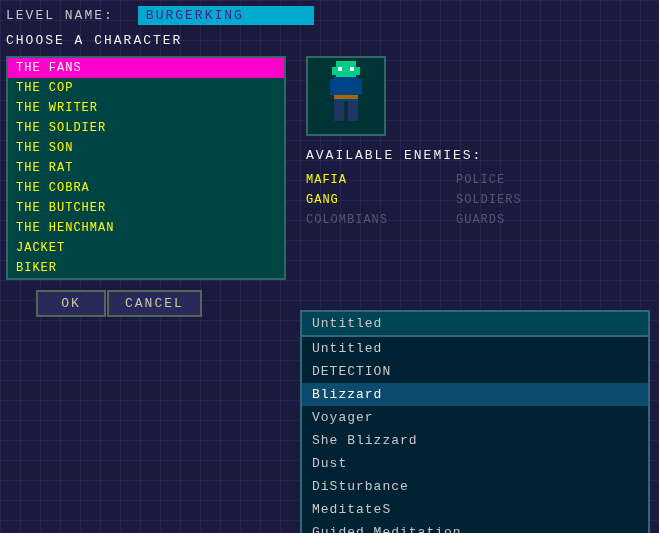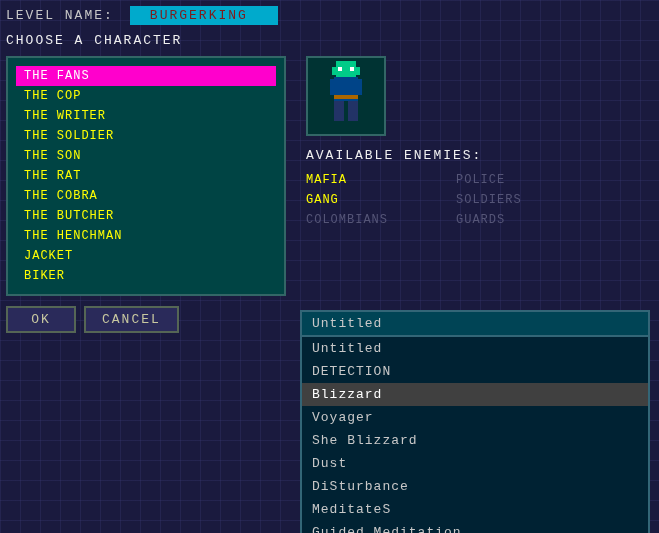--- a/index.html
+++ b/index.html
@@ -32,40 +32,40 @@
       position: relative;
       z-index: 1;
       padding: 6px;
     }
 
     
     .level-name-row {
       display: flex;
       align-items: center;
       margin-bottom: 8px;
-      gap: 16px;
+      gap: 24px;
     }
 
     .level-label {
       color: #c8c8c8;
       letter-spacing: 2px;
       font-size: 13px;
       text-transform: uppercase;
     }
 
     .level-input {
       background: #00aacc;
-      color: #7f1d1d;
+      color: #4c1d95;
       border: none;
-      padding: 2px 20px;
+      padding: 2px 8px;
       font-family: 'Courier New', Courier, monospace;
       font-size: 13px;
       letter-spacing: 2px;
       text-transform: uppercase;
-      width: 148px;
+      width: 176px;
     }
 
     .section-title {
       color: #f0f0f0;
       letter-spacing: 2px;
       font-size: 13px;
       text-transform: uppercase;
       margin-bottom: 8px;
     }
 
@@ -76,21 +76,21 @@
     }
 
     
     .left-panel {
       width: 290px;
     }
 
     .character-list {
       background: #004444;
       border: 2px solid #336666;
-      padding: 8px;
+      padding: 0;
       list-style: none;
       width: 280px;
     }
 
     .character-list li {
       padding: 3px 8px;
       color: #ffff00;
       letter-spacing: 1px;
       font-size: 12px;
       text-transform: uppercase;
@@ -98,22 +98,23 @@
     }
 
     .character-list li.selected {
       background: #ff00cc;
       color: #ffffff;
     }
 
     
     .button-row {
       display: flex;
-      gap: 8px;
+      gap: 1px;
       margin-top: 10px;
+      margin-left: 30px;
     }
 
     .btn {
       background: #2a2a5a;
       color: #c8c8a0;
       border: 2px solid #556655;
       padding: 4px 16px;
       font-family: 'Courier New', Courier, monospace;
       font-size: 13px;
       letter-spacing: 2px;
@@ -202,21 +203,21 @@
 
     .dropdown-list li {
       padding: 4px 10px;
       color: #c8c8c8;
       font-size: 13px;
       letter-spacing: 1px;
       cursor: pointer;
     }
 
     .dropdown-list li.selected {
-      background: #404040;
+      background: #0c4a6e;
       color: #ffffff;
     }
   </style>
 </head>
 <body>
 
 <div class="main-container">
 
   <div class="level-name-row">
     <span class="level-label">LEVEL NAME:</span>

